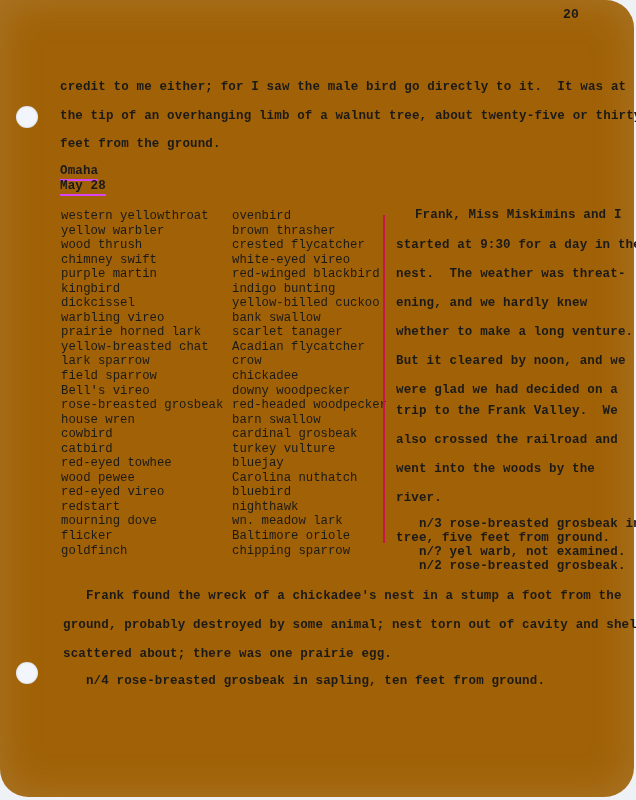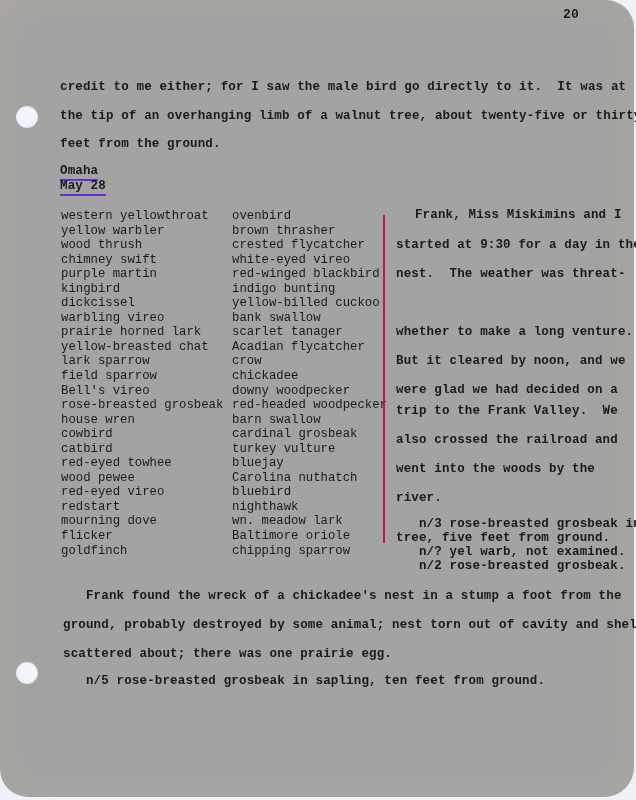--- a/index.html
+++ b/index.html
@@ -6,31 +6,31 @@
     body {
       width: 636px; height: 800px;
       background: #eef1f6;
       position: relative; overflow: hidden;
       font-family: "Liberation Mono", "DejaVu Sans Mono", monospace;
       color: #1b1a18;
     }
     .page {
       position: absolute; left: 0; top: 0;
       width: 634px; height: 797px;
-      background: #a3a3a3;
+      background: #a16207;
       border-radius: 0 28px 30px 28px;
       box-shadow: inset 0 0 40px rgba(200,185,150,0.25);
     }
     .hole {
       position: absolute; width: 22px; height: 22px; border-radius: 50%;
       background: #f2f6fc; box-shadow: inset 0 0 2px rgba(150,150,170,0.5);
     }
     .t { position: absolute; font-weight: bold; font-size: 12.5px; letter-spacing: 0.15px; white-space: pre; line-height: 1; }
     .pn { font-size: 13px; }
-    .ul { border-bottom: 2px solid #6d28d9; padding-bottom: 1px; }
+    .ul { border-bottom: 2px solid #d946ef; padding-bottom: 1px; }
     .list { position: absolute; font-weight: normal; font-size: 12.3px; line-height: 14.55px; white-space: pre; }
     .vline { position: absolute; left: 383px; top: 215px; width: 2px; height: 328px; background: #c6164c; }
   </style>
 </head>
 <body>
 
 <div class="page">
   <div class="hole" style="left:16px;top:106px"></div>
   <div class="hole" style="left:16px;top:662px"></div>
 
@@ -44,31 +44,32 @@
   <div class="t ul" style="left:60px;top:180px">May 28</div>
 
   <div class="list" style="left:61px;top:209px" id="col1"><div>western yellowthroat</div><div>yellow warbler</div><div>wood thrush</div><div>chimney swift</div><div>purple martin</div><div>kingbird</div><div>dickcissel</div><div>warbling vireo</div><div>prairie horned lark</div><div>yellow-breasted chat</div><div>lark sparrow</div><div>field sparrow</div><div>Bell's vireo</div><div>rose-breasted grosbeak</div><div>house wren</div><div>cowbird</div><div>catbird</div><div>red-eyed towhee</div><div>wood pewee</div><div>red-eyed vireo</div><div>redstart</div><div>mourning dove</div><div>flicker</div><div>goldfinch</div></div>
   <div class="list" style="left:232px;top:209px" id="col2"><div>ovenbird</div><div>brown thrasher</div><div>crested flycatcher</div><div>white-eyed vireo</div><div>red-winged blackbird</div><div>indigo bunting</div><div>yellow-billed cuckoo</div><div>bank swallow</div><div>scarlet tanager</div><div>Acadian flycatcher</div><div>crow</div><div>chickadee</div><div>downy woodpecker</div><div>red-headed woodpecker</div><div>barn swallow</div><div>cardinal grosbeak</div><div>turkey vulture</div><div>bluejay</div><div>Carolina nuthatch</div><div>bluebird</div><div>nighthawk</div><div>wn. meadow lark</div><div>Baltimore oriole</div><div>chipping sparrow</div></div>
 
   <div class="vline"></div>
 
   <div class="t" style="left:392px;top:209px">   Frank, Miss Miskimins and I</div>
   <div class="t" style="left:396px;top:239px">started at 9:30 for a day in the</div>
   <div class="t" style="left:396px;top:268px">nest.  The weather was threat-</div>
+  <div class="t" style="left:396px;top:297px">ening, and we hardly knew</div>
   <div class="t" style="left:396px;top:326px">whether to make a long venture.</div>
   <div class="t" style="left:396px;top:355px">But it cleared by noon, and we</div>
   <div class="t" style="left:396px;top:384px">were glad we had decided on a</div>
   <div class="t" style="left:396px;top:405px">trip to the Frank Valley.  We</div>
   <div class="t" style="left:396px;top:434px">also crossed the railroad and</div>
   <div class="t" style="left:396px;top:463px">went into the woods by the</div>
   <div class="t" style="left:396px;top:492px">river.</div>
 
   <div class="t" style="left:396px;top:518px">   n/3 rose-breasted grosbeak in</div>
   <div class="t" style="left:396px;top:532px">tree, five feet from ground.</div>
   <div class="t" style="left:396px;top:546px">   n/? yel warb, not examined.</div>
   <div class="t" style="left:396px;top:560px">   n/2 rose-breasted grosbeak.</div>
 
   <div class="t" style="left:63px;top:590px">   Frank found the wreck of a chickadee's nest in a stump a foot from the</div>
   <div class="t" style="left:63px;top:619px">ground, probably destroyed by some animal; nest torn out of cavity and shells</div>
   <div class="t" style="left:63px;top:648px">scattered about; there was one prairie egg.</div>
 
-  <div class="t" style="left:63px;top:675px">   n/5 rose-breasted grosbeak in sapling, ten feet from ground.</div>
+  <div class="t" style="left:63px;top:675px">   n/4 rose-breasted grosbeak in sapling, ten feet from ground.</div>
 </div>
 
 </body></html>

